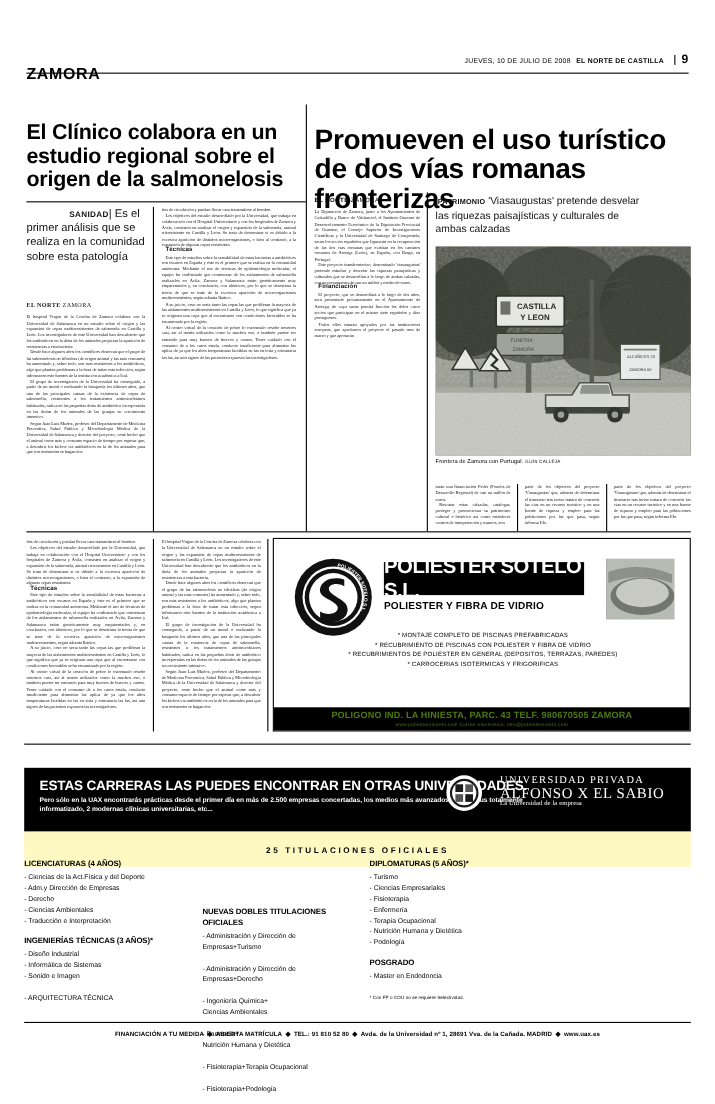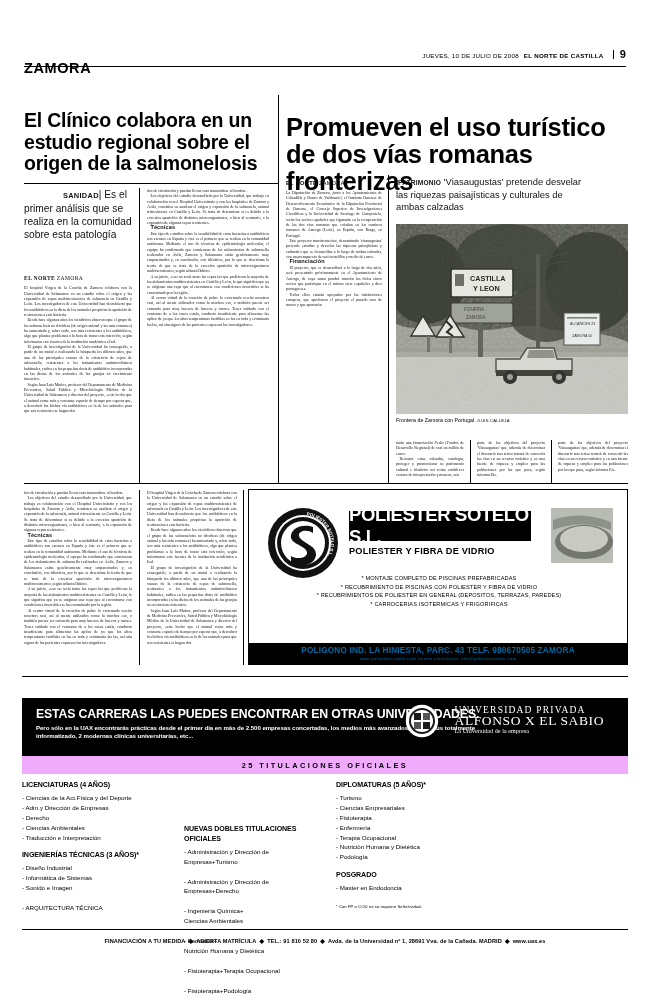--- a/index.html
+++ b/index.html
@@ -61,37 +61,37 @@
   .sotelo-name{position:absolute;left:100px;top:21px;width:182px;height:30px;background:#000;color:#fff;
       display:flex;align-items:center;justify-content:center;
       font-size:18.5px;font-weight:bold;letter-spacing:-.4px;}
   .sotelo-sub{position:absolute;left:100px;top:56px;width:182px;
       font-size:9.2px;font-weight:bold;letter-spacing:.2px;}
   .ad1-pic{position:absolute;right:14px;top:18px;width:62px;height:55px;overflow:hidden;background:#8a8d86;}
   .bullets{position:absolute;left:8px;top:84px;width:364px;text-align:center;
       font-size:5.6px;line-height:8.6px;letter-spacing:.15px;}
   .ad1-slogan{position:absolute;left:10px;top:128px;width:358px;text-align:center;
       font-size:8.2px;font-weight:bold;letter-spacing:-.1px;}
-  .ad1-foot{position:absolute;left:0;bottom:0;width:100%;background:#000;color:#0369a1;text-align:center;
+  .ad1-foot{position:absolute;left:0;bottom:0;width:100%;background:#000;color:#4d7c0f;text-align:center;
       padding:3px 0 3px 0;box-sizing:border-box;}
   .ad1-addr{font-size:8.2px;font-weight:bold;letter-spacing:.2px;}
   .ad1-web{font-size:4.4px;letter-spacing:.25px;margin-top:1px;}
 
   
   .ad2{position:absolute;left:22px;top:698px;width:606px;height:250px;background:#fff;}
   .uax-top{position:absolute;left:0;top:0;width:100%;height:58px;background:#000;color:#fff;}
   .uax-h{position:absolute;left:14px;top:9px;font-size:12.3px;font-weight:bold;letter-spacing:-.15px;}
   .uax-p{position:absolute;left:14px;top:26px;width:450px;font-size:6.1px;font-weight:bold;line-height:8.3px;letter-spacing:-.05px;}
   .uax-logo{position:absolute;right:24px;top:6px;display:flex;align-items:center;gap:16px;}
   .uax-crest{width:34px;height:34px;}
   .uax-name{color:#fff;line-height:10.5px;}
   .uax-n1{font-family:"Liberation Serif",serif;font-size:9.5px;letter-spacing:1.2px;}
   .uax-n2{font-family:"Liberation Serif",serif;font-size:13.5px;letter-spacing:.6px;text-align:right;}
   .uax-n3{font-family:"Liberation Serif",serif;font-size:6px;letter-spacing:.1px;}
-  .uax-band{position:absolute;left:0;top:58px;width:100%;height:18px;background:#f0abfc;
+  .uax-band{position:absolute;left:0;top:58px;width:100%;height:32px;background:#fef9c3;
       display:flex;align-items:center;justify-content:center;
       font-size:7.4px;font-weight:bold;letter-spacing:2.4px;}
   .uax-cols{position:absolute;left:0;top:83px;width:100%;display:flex;gap:0;}
   .uaxcol{font-size:6.2px;line-height:9.9px;box-sizing:border-box;padding-right:8px;}
   .uaxcol h4{margin:0 0 2px 0;font-size:7.1px;letter-spacing:-.1px;}
   .uaxcol h4.sp{margin-top:9px;}
   .uaxcol div.it{white-space:pre-line;}
   .uax-note{font-size:4.2px;margin-top:9px;letter-spacing:.05px;}
   .uax-foot{position:absolute;left:0;bottom:4px;width:100%;text-align:center;
       font-size:5.6px;font-weight:bold;letter-spacing:.1px;}

